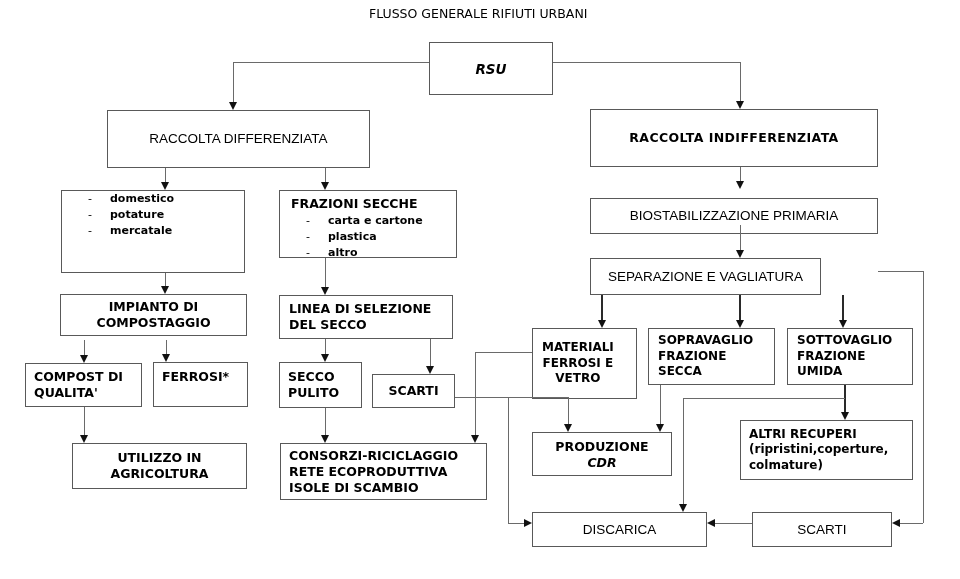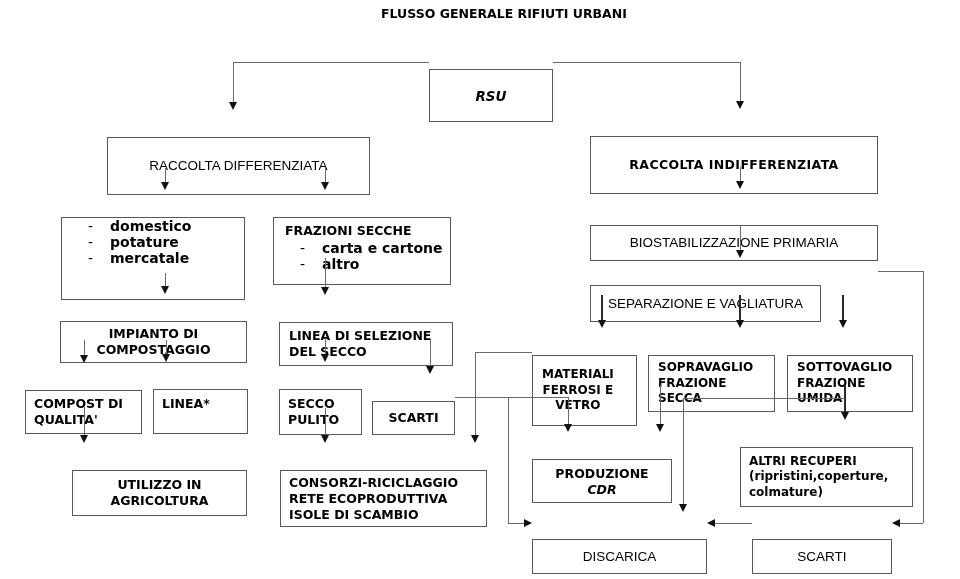--- a/index.html
+++ b/index.html
@@ -1,37 +1,37 @@
 <!DOCTYPE html>
 <html><head>
 <meta charset="utf-8">
 <style>
   html,body{margin:0;padding:0;background:#ffffff;}
   #stage{position:relative;width:960px;height:579px;background:#ffffff;overflow:hidden;
          font-family:"DejaVu Sans",sans-serif;color:#000;}
   .box{position:absolute;border:1px solid #595959;background:#ffffff;box-sizing:border-box;
-       display:flex;align-items:center;margin-top:27px;}
+       display:flex;align-items:center;}
   .box .lbl{white-space:pre-line;}
   .center{justify-content:center;text-align:center;}
   .topleft{align-items:flex-start;}
   .f-v{font-family:"DejaVu Sans",sans-serif;font-weight:bold;font-size:12.5px;line-height:16px;}
   .f-a{font-family:"Liberation Sans",sans-serif;font-weight:normal;font-size:13.5px;line-height:16px;}
   .f-a-reg{font-family:"Liberation Sans",sans-serif;font-weight:normal;font-size:13.5px;line-height:16px;}
   .italic{font-style:italic;}
-  #title{position:absolute;left:381px;top:6px;font-weight:bold;font-size:12.5px;white-space:nowrap;}
+  #title{position:absolute;left:369px;top:6px;font-weight:normal;font-size:12.5px;white-space:nowrap;}
   .hline,.vline{position:absolute;background:#6a6a6a;}
   .hline{height:1px;}
   .vline{width:1px;}
   .thick{background:#2a2a2a;width:2px;}
   .arr{position:absolute;width:0;height:0;}
   .arr-down{border-left:4px solid transparent;border-right:4px solid transparent;border-top:8px solid #111;}
   .arr-right{border-top:4px solid transparent;border-bottom:4px solid transparent;border-left:8px solid #111;}
   .arr-left{border-top:4px solid transparent;border-bottom:4px solid transparent;border-right:8px solid #111;}
   .list-title{padding:5px 0 1px 11px;}
-  .li{position:relative;padding-left:48px;line-height:16px;font-size:14px;font-weight:bold;}
+  .li{position:relative;padding-left:48px;line-height:16px;font-size:11px;font-weight:bold;}
   .li::before{content:"-";position:absolute;left:26px;font-weight:normal;}
   .padL{padding-left:9px;}
   .padL2{padding-left:8px;}
 </style>
 </head>
 <body>
 
 <div id="stage">
 
   <div id="title">FLUSSO GENERALE RIFIUTI URBANI</div>
@@ -47,43 +47,44 @@
   <div class="box center f-v" style="left:590px;top:109px;width:288px;height:58px;letter-spacing:.4px;">
     <span class="lbl">RACCOLTA INDIFFERENZIATA</span>
   </div>
 
   <div class="box topleft f-v" style="left:61px;top:190px;width:184px;height:83px;display:block;">
     <div class="li">domestico</div>
     <div class="li">potature</div>
     <div class="li">mercatale</div>
   </div>
 
-  <div class="box topleft f-v" style="left:273px;top:190px;width:178px;height:68px;display:block;">
+  <div class="box topleft f-v" style="left:279px;top:190px;width:178px;height:68px;display:block;">
     <div class="list-title">FRAZIONI SECCHE</div>
     <div class="li">carta e cartone</div>
+    <div class="li">plastica</div>
     <div class="li">altro</div>
   </div>
 
   <div class="box center f-v" style="left:60px;top:294px;width:187px;height:42px;">
     <span class="lbl">IMPIANTO DI
 COMPOSTAGGIO</span>
   </div>
 
   <div class="box f-v padL" style="left:279px;top:295px;width:174px;height:44px;">
     <span class="lbl">LINEA DI SELEZIONE
 DEL SECCO</span>
   </div>
 
   <div class="box f-v padL2" style="left:25px;top:363px;width:117px;height:44px;">
     <span class="lbl">COMPOST DI
 QUALITA'</span>
   </div>
 
   <div class="box topleft f-v padL2" style="left:153px;top:362px;width:95px;height:45px;">
-    <span class="lbl" style="padding-top:6px;">LINEA*</span>
+    <span class="lbl" style="padding-top:6px;">FERROSI*</span>
   </div>
 
   <div class="box f-v padL2" style="left:279px;top:362px;width:83px;height:46px;">
     <span class="lbl">SECCO
 PULITO</span>
   </div>
 
   <div class="box center f-v" style="left:372px;top:374px;width:83px;height:34px;">
     <span class="lbl">SCARTI</span>
   </div>

